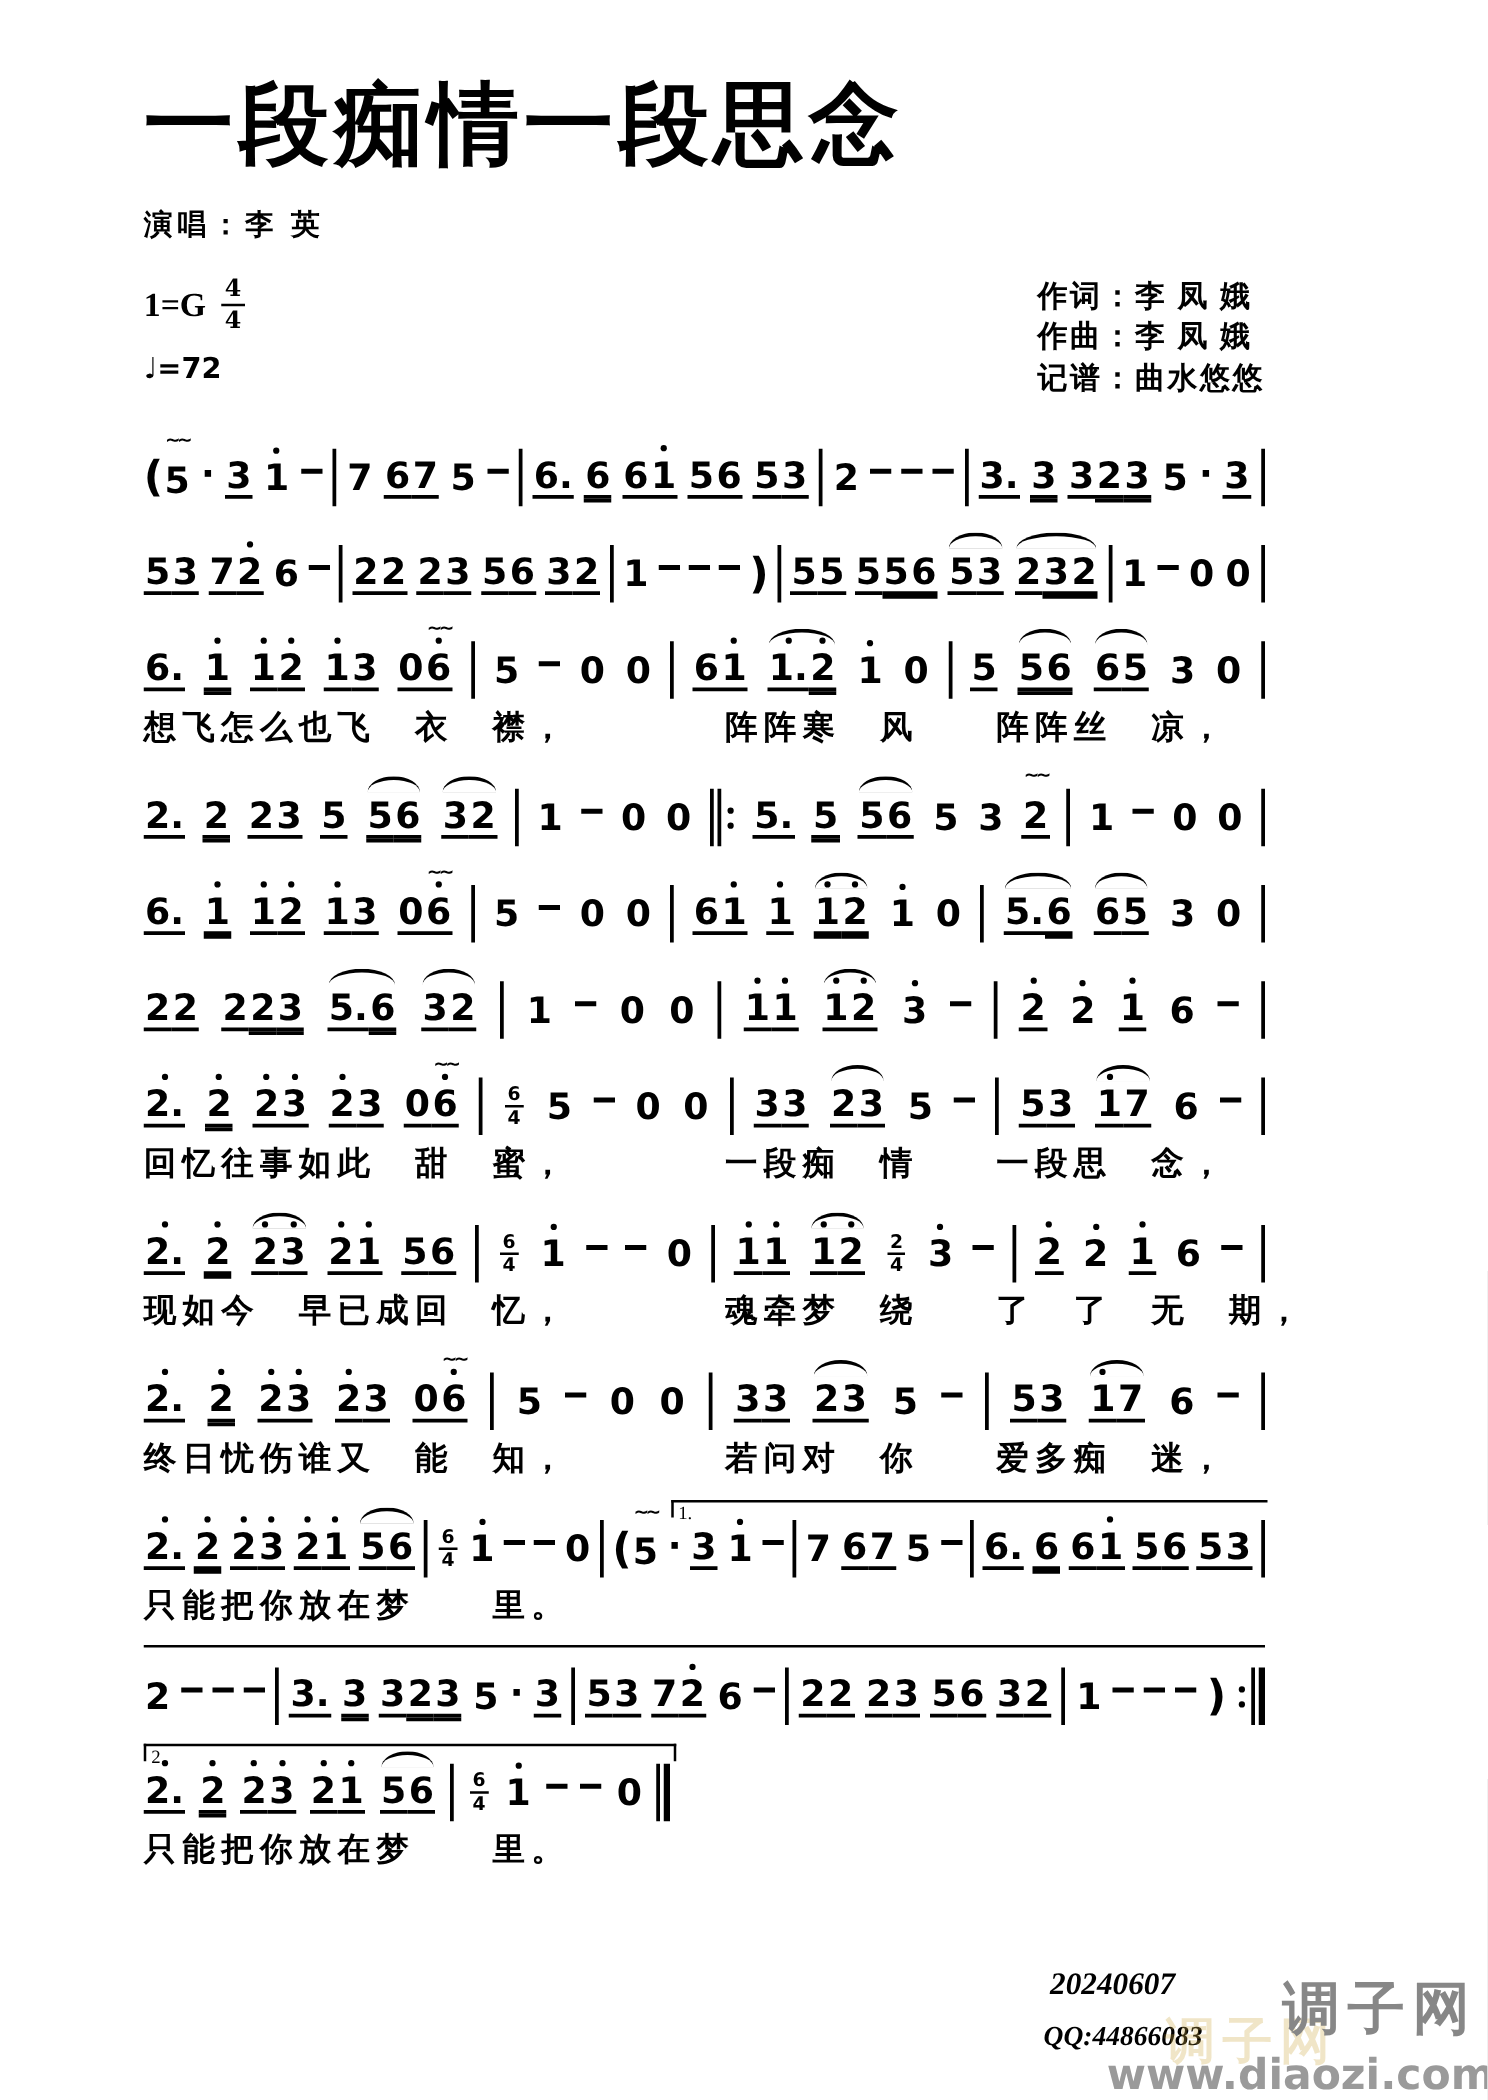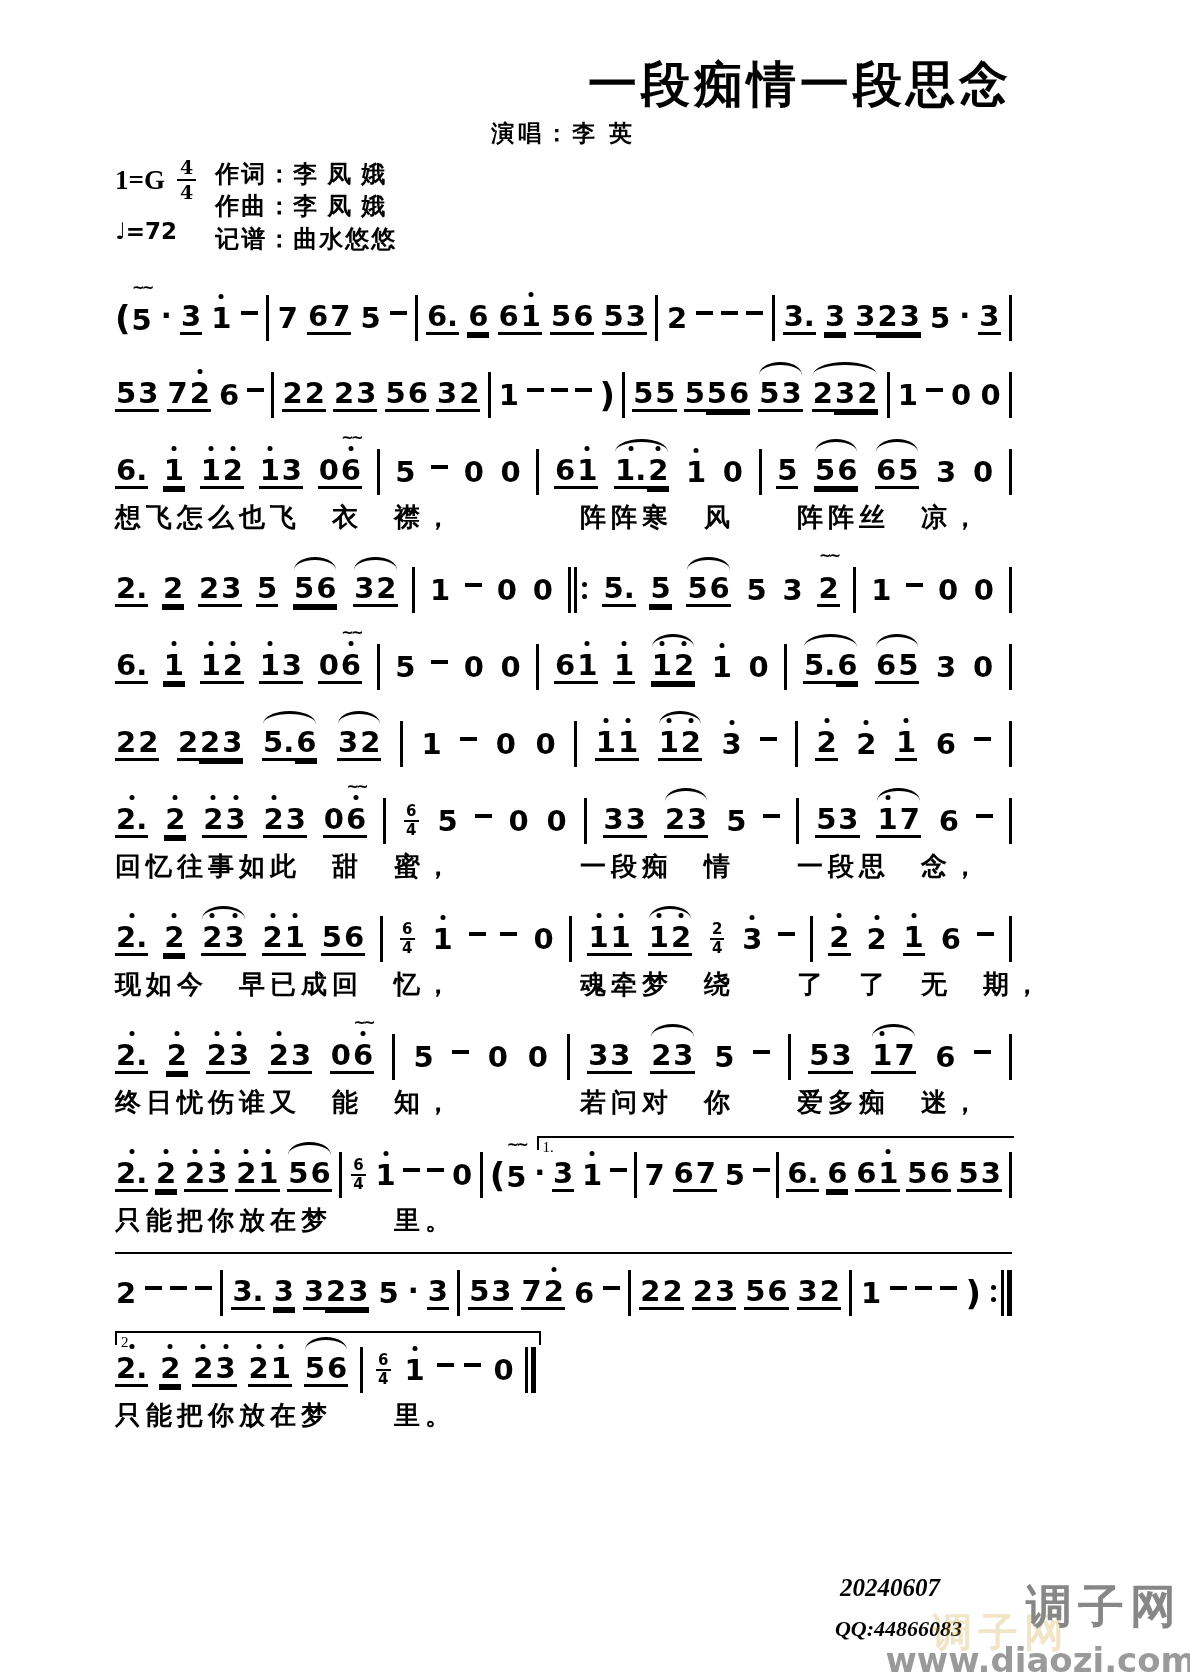--- a/index.html
+++ b/index.html
@@ -1,24 +1,24 @@
 <!DOCTYPE html>
 <html><head>
 <meta charset="utf-8">
 <style>
   html,body{margin:0;padding:0;background:#e8e8e8;}
   .page{width:1190px;height:1680px;position:relative;overflow:hidden;background:#fff;margin:0 auto;
         font-family:"Liberation Serif",serif;color:#000;}
   .content{padding:26px 178px 0 115px;}
 
   
-  .title{text-align:right;font-size:49px;font-weight:900;letter-spacing:4px;margin-top:26px;
+  .title{text-align:left;font-size:72px;font-weight:900;letter-spacing:4px;margin-top:26px;
          font-family:"Liberation Serif",serif;}
-  .performer{text-align:center;font-size:23px;font-weight:600;letter-spacing:4px;}
-  .meta{display:flex;align-items:flex-start;margin-top:9px;gap:19px;}
+  .performer{text-align:left;font-size:23px;font-weight:600;margin-top:16px;letter-spacing:4px;}
+  .meta{display:flex;justify-content:space-between;align-items:flex-start;margin-top:27px;gap:19px;}
   .keysig{font-size:27px;font-weight:bold;display:flex;align-items:center;}
   .frac{display:inline-flex;flex-direction:column;align-items:center;margin-left:12px;
         font-size:19px;line-height:1;font-weight:bold;font-family:"DejaVu Serif",serif;}
   .frac .fn{border-bottom:2px solid #000;padding:0 3px 2px;}
   .frac .fd{padding-top:2px;}
   .tempo{font-size:23px;font-weight:bold;margin-top:16px;font-family:"DejaVu Sans",sans-serif;}
   .credits{font-size:24px;font-weight:600;text-align:left;line-height:1.35;letter-spacing:2px;}
 
   
   .score{margin-top:16px;}

